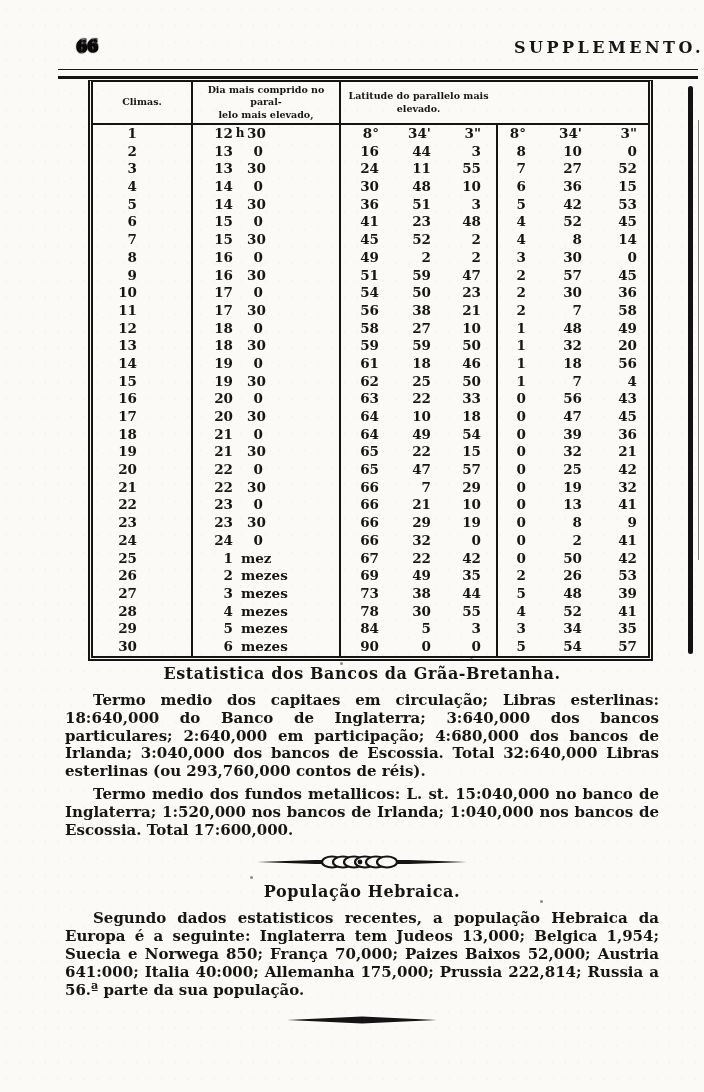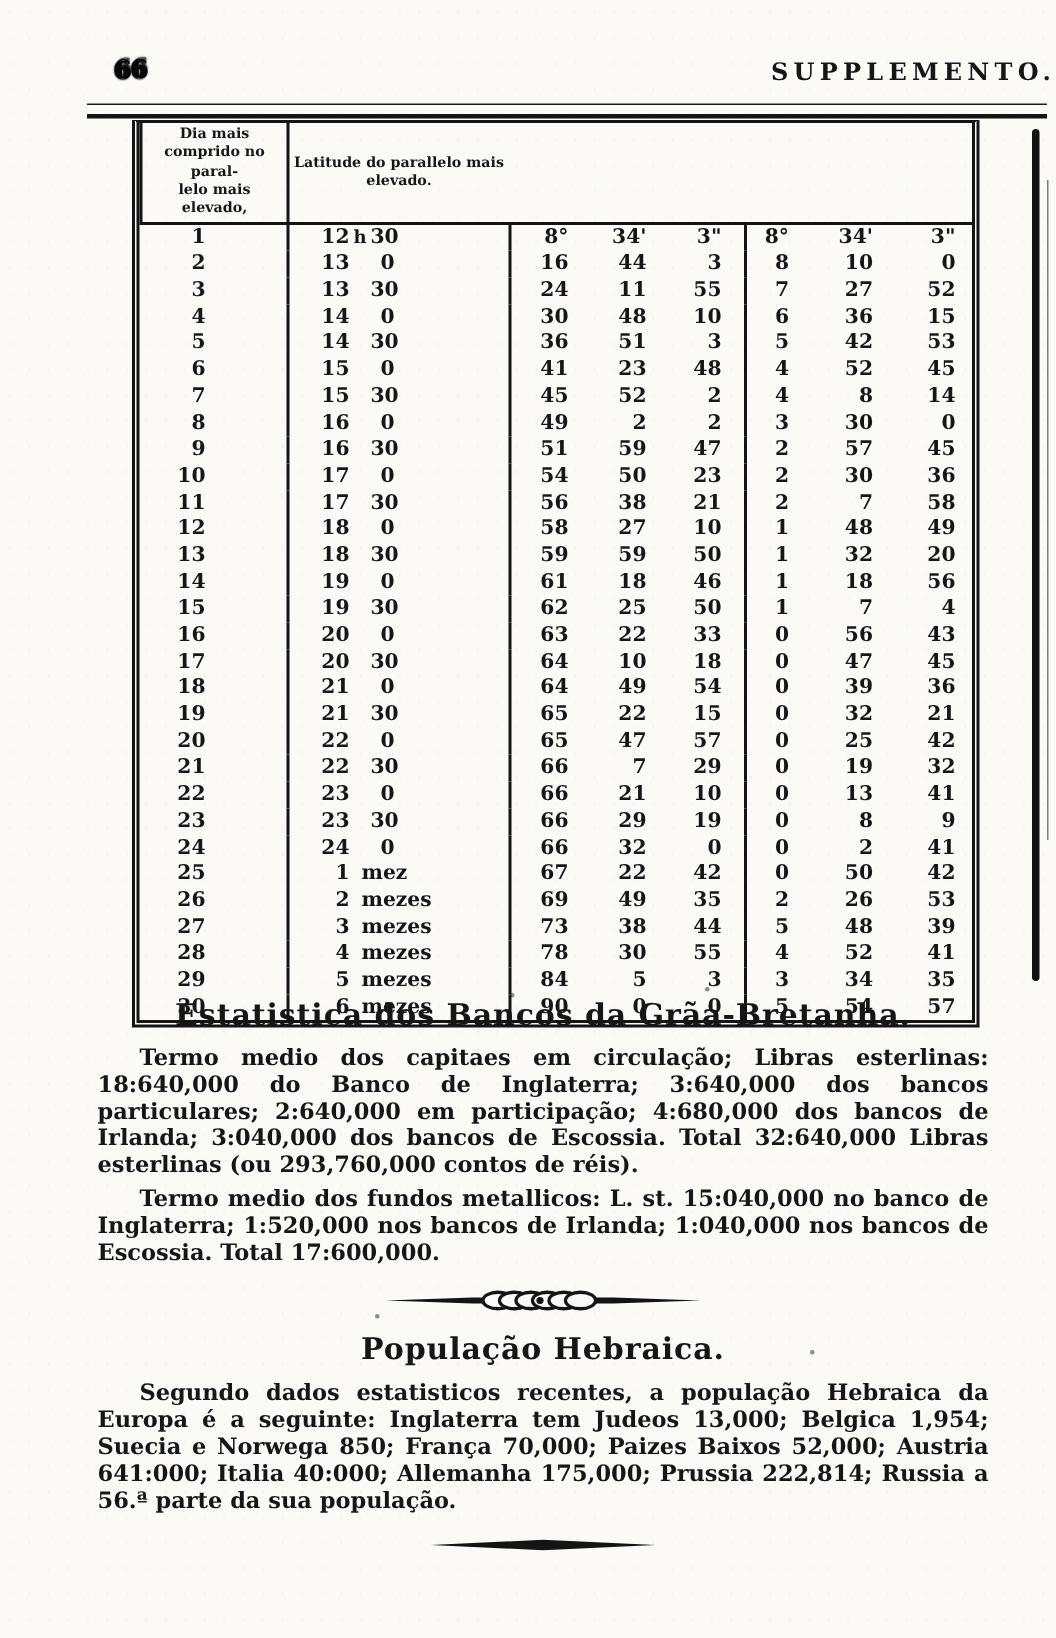--- a/index.html
+++ b/index.html
@@ -61,41 +61,42 @@
     background:#121212;border-radius:3px;
   }
   .scan-bar-thin{
     position:absolute;left:698px;top:120px;width:1px;height:440px;
     background:rgba(20,20,20,.55);
   }
   .speck{position:absolute;width:3px;height:3px;border-radius:50%;background:rgba(30,30,30,.5);}
   
   .content{position:absolute;left:60px;top:664px;width:604px;}
   .sec-heading{
-    text-align:center;font-size:20px;font-weight:700;letter-spacing:.6px;
+    text-align:center;font-size:16px;font-weight:700;letter-spacing:.6px;
     margin:0 0 9px 0;
   }
   .para{
     margin:5px;font-size:15px;line-height:17.8px;text-align:justify;
     text-indent:28px;font-weight:700;
   }
   .ornament{width:210px;margin:15px auto 12px auto;display:block;}
   .end-rule{width:150px;margin:16px auto 0 auto;display:block;}
 </style>
 </head>
 <body>
 
 <div class="page">
 
   <div class="page-number">66</div>
   <div class="title">SUPPLEMENTO.</div>
   <div class="top-rule"></div>
 
   <div class="ctable">
     <div class="thead">
+      <div class="th">Climas.</div>
       <div class="th b">Dia mais comprido no paral-
 lelo mais elevado,</div>
       <div class="th b">Latitude do parallelo mais
 elevado.</div>
     </div>
     <div id="tbody">
         <div class="trow">
           <span class="cell c-clima">1</span>
           <span class="cell b">
             <span class="dh">12</span>

